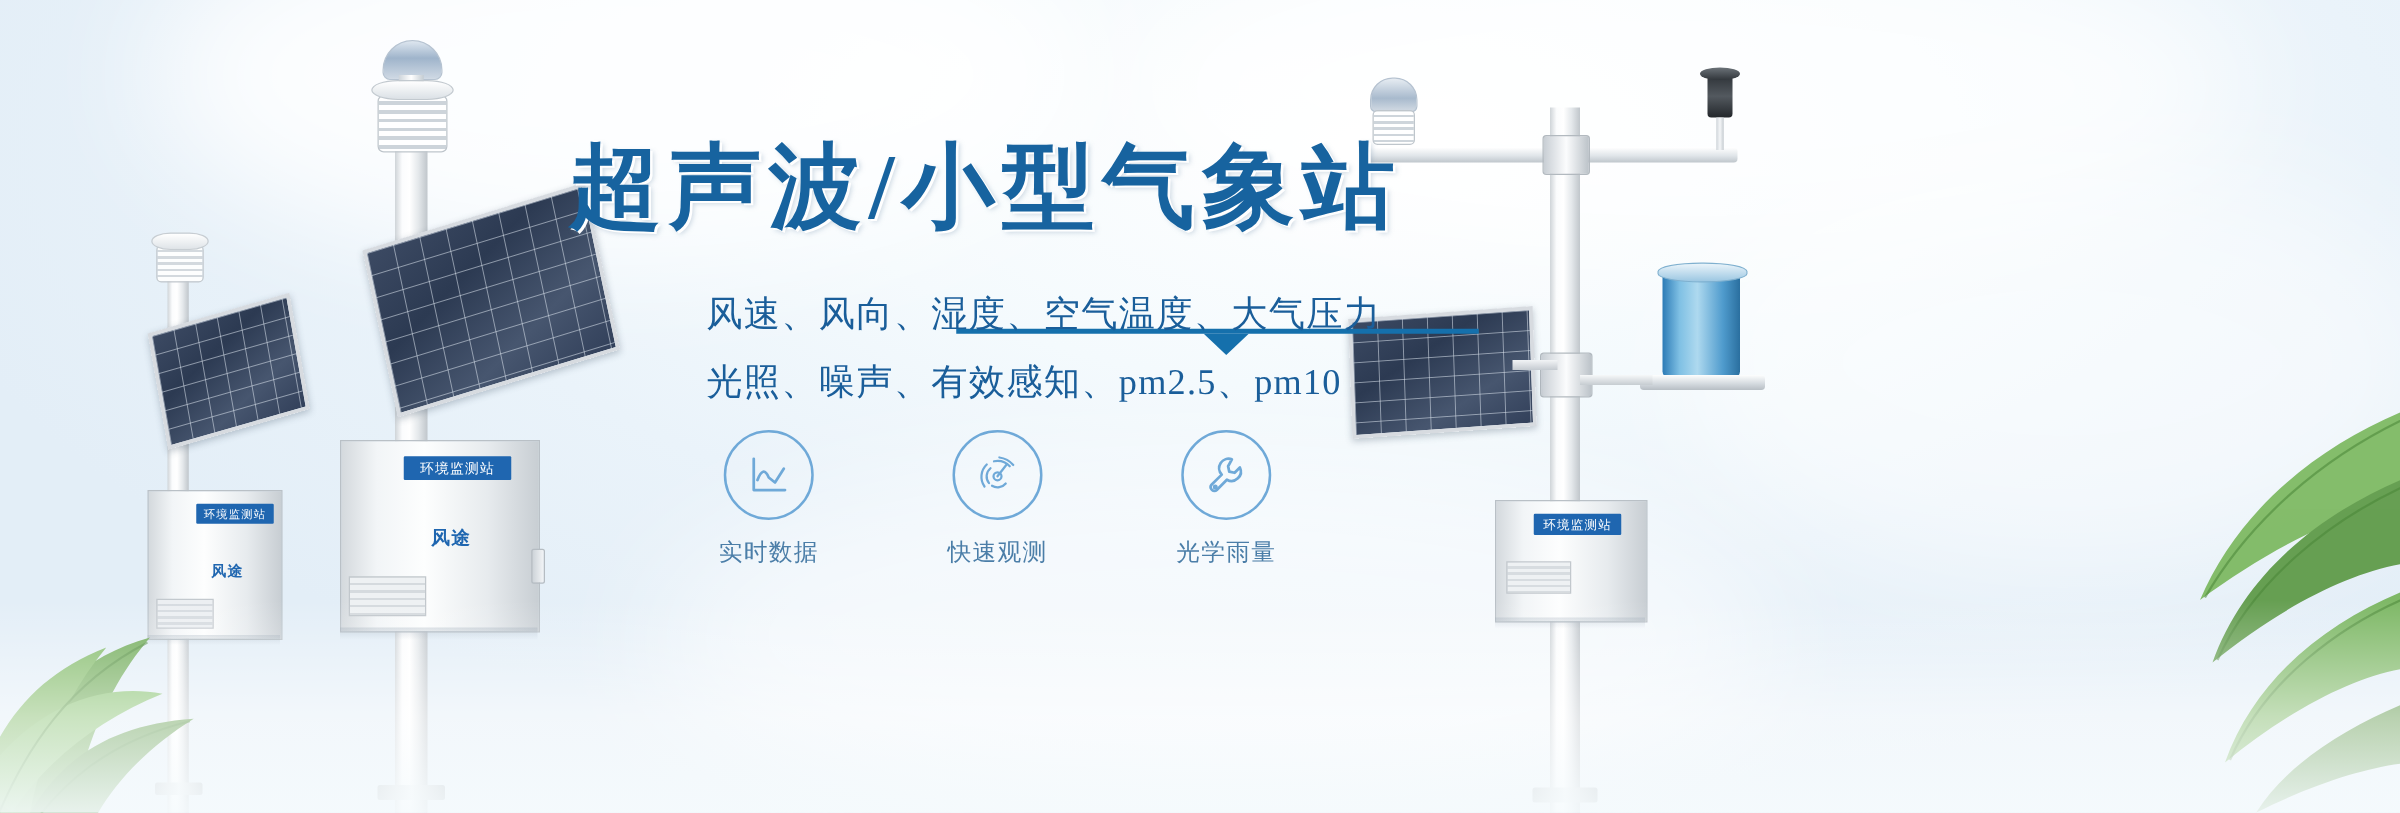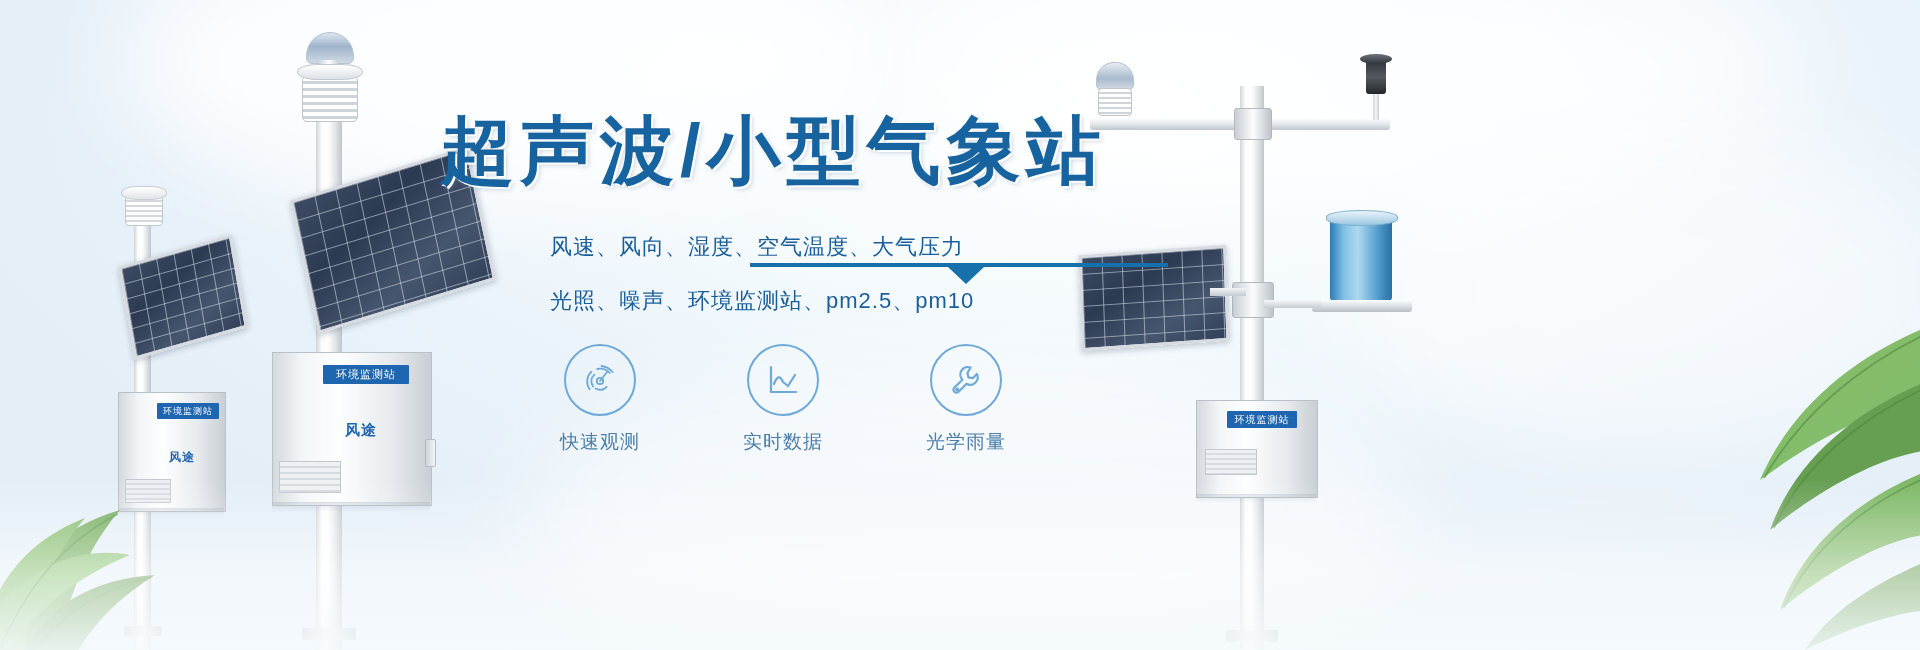--- a/index.html
+++ b/index.html
@@ -16,36 +16,36 @@
   
   .haze{position:absolute;border-radius:50%;filter:blur(48px);pointer-events:none;}
   .h1{left:120px;top:-90px;width:760px;height:300px;background:rgba(255,255,255,.85);}
   .h2{left:900px;top:-60px;width:900px;height:260px;background:rgba(255,255,255,.7);}
   .h3{left:520px;top:360px;width:900px;height:300px;background:rgba(255,255,255,.55);}
   .h4{left:1340px;top:120px;width:620px;height:340px;background:rgba(255,255,255,.5);}
   .groundhaze{position:absolute;left:0;bottom:0;width:1920px;height:170px;
     background:linear-gradient(180deg,rgba(255,255,255,0) 0%,rgba(255,255,255,.55) 55%,rgba(246,251,253,.9) 100%);}
 
   
-  .content{position:absolute;left:0;top:0;width:1612px;height:650px;}
+  .content{position:absolute;left:15px;top:0;width:1612px;height:650px;font-family:Liberation Serif, serif;}
   .title{
     position:absolute;left:440px;top:110px;width:700px;
     font-size:74px;font-weight:bold;letter-spacing:6px;color:#17639f;
     text-shadow:2px 2px 0 #ffffff, 3px 3px 4px rgba(120,150,175,.35);
     white-space:nowrap;line-height:1.1;
   }
   .divider{position:absolute;left:750px;top:263px;width:418px;height:4px;background:#1570ac;}
   .divider:after{
     content:"";position:absolute;left:198px;top:4px;width:0;height:0;
     border-left:18px solid transparent;border-right:18px solid transparent;
     border-top:17px solid #1570ac;
   }
   .sub{
     position:absolute;left:550px;width:560px;color:#1a5e9a;
-    font-size:22px;letter-spacing:1px;white-space:nowrap;
+    font-size:29px;letter-spacing:1px;white-space:nowrap;
   }
   .sub1{top:232px;}
   .sub2{top:286px;}
 
   
   .features{position:absolute;left:548px;top:344px;width:470px;display:flex;justify-content:space-between;}
   .feat{width:104px;display:flex;flex-direction:column;align-items:center;}
   .feat-circle{
     width:68px;height:68px;border-radius:50%;border:2px solid #6fa9d8;
     display:flex;align-items:center;justify-content:center;background:transparent;
@@ -216,49 +216,49 @@
 
   <div class="groundhaze"></div>
 
   <div class="content">
 
     <div class="title">超声波/小型气象站</div>
 
     <div class="divider"></div>
 
     <div class="sub sub1">风速、风向、湿度、空气温度、大气压力</div>
-    <div class="sub sub2">光照、噪声、环境监测站、pm2.5、pm10</div>
+    <div class="sub sub2">光照、噪声、有效感知、pm2.5、pm10</div>
 
     <div class="features">
+
+      <div class="feat">
+        <div class="feat-circle">
+          <svg width="38" height="38" viewBox="0 0 38 38" fill="none" stroke="#6fa9d8" stroke-width="2.2" stroke-linecap="round" stroke-linejoin="round">
+            <path d="M7 6 L7 31 L32 31"></path>
+            <path d="M10 23 C 13 15, 16 14, 19 21 L 24 25 L 31 14"></path>
+          </svg>
+        </div>
+        <div class="feat-label">实时数据</div>
+      </div>
 
       <div class="feat">
         <div class="feat-circle">
           <svg width="38" height="38" viewBox="0 0 38 38" fill="none" stroke="#6fa9d8" stroke-width="1.8" stroke-linecap="round">
             <circle cx="19" cy="20" r="3.2"></circle>
             <path d="M19 20 L 26 11"></path>
             <path d="M12.2 25.5 A 8.5 8.5 0 0 1 13.4 13.6"></path>
             <path d="M25.6 25.8 A 8.5 8.5 0 0 1 14.6 27.6"></path>
             <path d="M8.6 28.2 A 13.5 13.5 0 0 1 10.4 10.6"></path>
             <path d="M16.2 8.0 A 13.5 13.5 0 0 1 28.8 12.0"></path>
             <path d="M20.5 5.0 A 17.5 17.5 0 0 1 31.6 11.0"></path>
           </svg>
         </div>
         <div class="feat-label">快速观测</div>
       </div>
 
-      <div class="feat">
-        <div class="feat-circle">
-          <svg width="38" height="38" viewBox="0 0 38 38" fill="none" stroke="#6fa9d8" stroke-width="2.2" stroke-linecap="round" stroke-linejoin="round">
-            <path d="M7 6 L7 31 L32 31"></path>
-            <path d="M10 23 C 13 15, 16 14, 19 21 L 24 25 L 31 14"></path>
-          </svg>
-        </div>
-        <div class="feat-label">实时数据</div>
-      </div>
-
 
       <div class="feat">
         <div class="feat-circle">
           <svg width="38" height="38" viewBox="0 0 38 38" fill="none" stroke="#6fa9d8" stroke-width="2.2" stroke-linecap="round" stroke-linejoin="round">
             <path d="M23.5 6.5 a 7.5 7.5 0 0 0 -8.1 12.2 L 7.2 26.8 a 2.6 2.6 0 0 0 0 3.7 l 0.5 0.5 a 2.6 2.6 0 0 0 3.7 0 l 8.1 -8.2 a 7.5 7.5 0 0 0 10.4 -9.8 l -4.2 4.2 l -4.3 -0.9 l -0.9 -4.3 Z"></path>
             <circle cx="10.2" cy="28.6" r="0.9" fill="#6fa9d8"></circle>
           </svg>
         </div>
         <div class="feat-label">光学雨量</div>
       </div>

